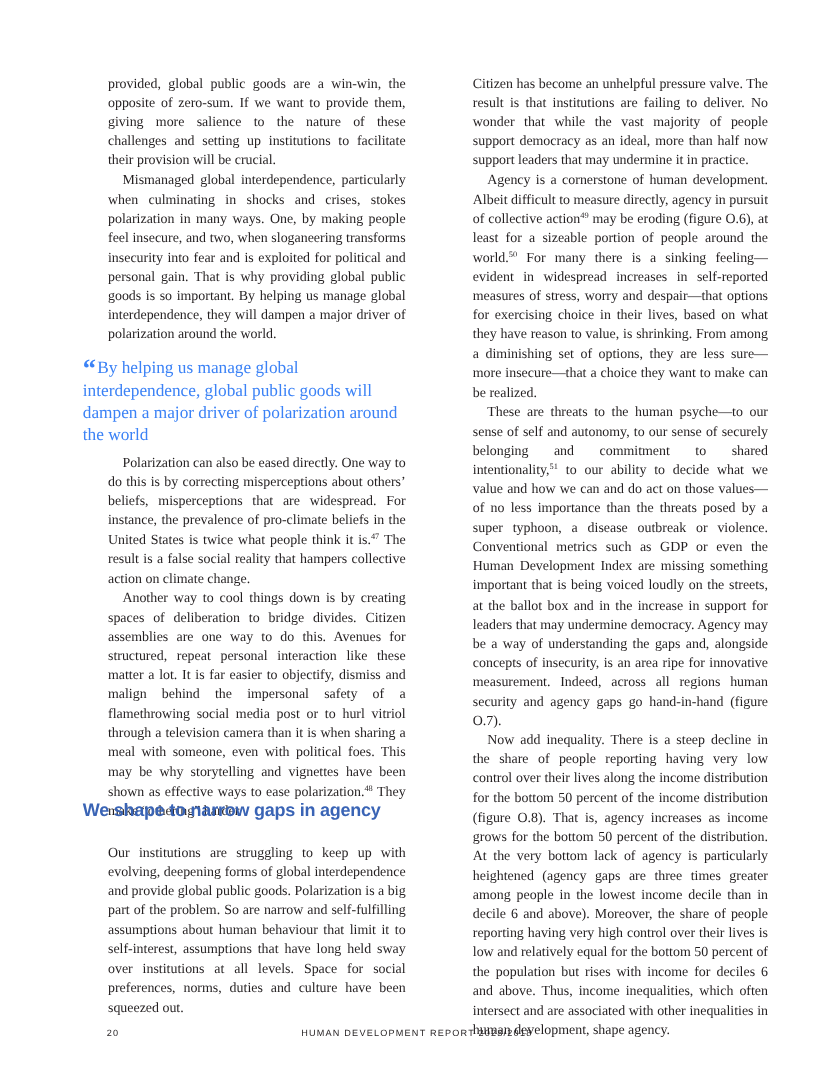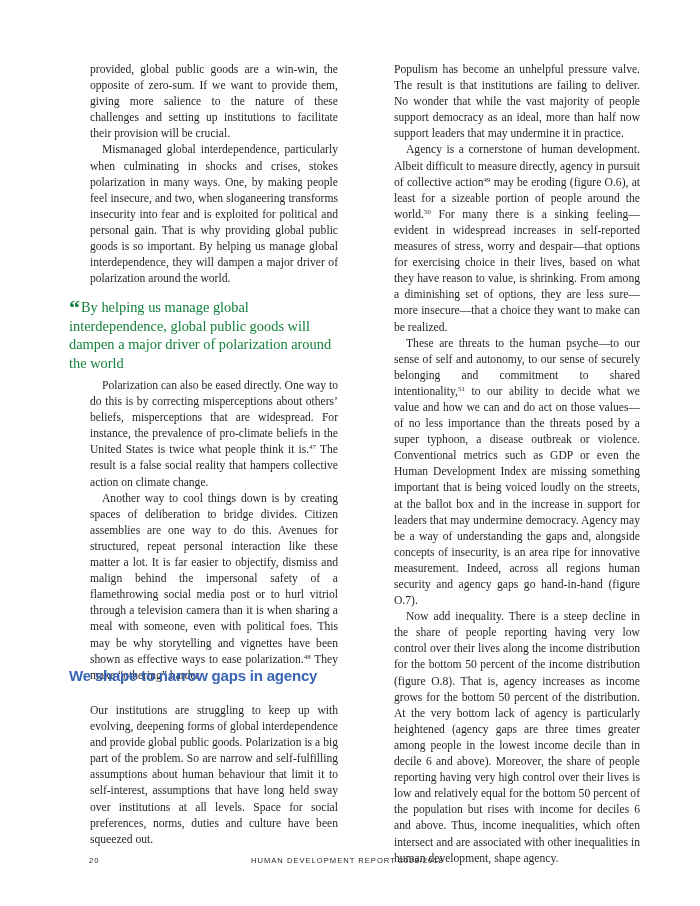--- a/index.html
+++ b/index.html
@@ -4,21 +4,21 @@
 <style>
   html, body { margin: 0; padding: 0; background: #ffffff; }
   body { width: 700px; height: 906px; position: relative; overflow: hidden; }
   .page { position: absolute; left: 0; top: 0; width: 700px; height: 858px; background: #fff; }
   .col { position: absolute; font-family: "Liberation Serif", "DejaVu Serif", serif; font-size: 11.6px; line-height: 16.1px; color: #231f20; text-align: justify; }
   .col-left { left: 90px; top: 62px; width: 248px; }
   .col-right { left: 394px; top: 62px; width: 246px; }
   .col p { margin: 0; text-indent: 0; hyphens: auto; }
   .col p.indent { text-indent: 12px; }
   sup { font-size: 7px; line-height: 0; vertical-align: 4px; }
-  .pullquote { position: absolute; left: 69px; top: 298px; width: 280px; font-family: "Liberation Serif", "DejaVu Serif", serif; font-size: 14.4px; line-height: 18.5px; color: #15803d; }
+  .pullquote { position: absolute; left: 69px; top: 298px; width: 280px; font-family: "Liberation Serif", "DejaVu Serif", serif; font-size: 14.4px; line-height: 18.5px; color: #3b82f6; }
   .pullquote .qmark { font-size: 22px; font-weight: bold; vertical-align: -3px; line-height: 0; margin-right: 1px; }
   .heading { position: absolute; left: 69px; top: 667px; font-family: "Liberation Sans", "DejaVu Sans", sans-serif; font-weight: bold; font-size: 15px; color: #3a64b5; letter-spacing: -0.2px; margin: 0; }
   .col-left-2 { top: 378px; }
   .col-left-3 { top: 703px; }
   .footer { position: absolute; top: 856px; font-family: "Liberation Sans", "DejaVu Sans", sans-serif; font-size: 7.6px; color: #231f20; letter-spacing: 1px; }
   .page-num { left: 49px; padding-left: 40px; }
   .running-title { left: 251px; }
 </style>
 </head>
 <body>
@@ -39,21 +39,21 @@
     <p class="indent"><span>Another way to cool things down is by creating spaces of deliberation to bridge divides. Citizen assemblies are one way to do this. Avenues for structured, repeat personal interaction like these matter a lot. It is far easier to objectify, dismiss and malign behind the impersonal safety of a flamethrowing social media post or to hurl vitriol through a television camera than it is when sharing a meal with someone, even with political foes. This may be why storytelling and vignettes have been shown as effective ways to ease polarization.</span><sup>48</sup><span> They make “othering” harder.</span></p>
   </div>
 
   <h2 class="heading">We shape to narrow gaps in agency</h2>
 
   <div class="col col-left col-left-3">
     <p>Our institutions are struggling to keep up with evolving, deepening forms of global interdependence and provide global public goods. Polarization is a big part of the problem. So are narrow and self-fulfilling assumptions about human behaviour that limit it to self-interest, assumptions that have long held sway over institutions at all levels. Space for social preferences, norms, duties and culture have been squeezed out.</p>
   </div>
 
   <div class="col col-right">
-    <p>Populism has become an unhelpful pressure valve. The result is that institutions are failing to deliver. No wonder that while the vast majority of people support democracy as an ideal, more than half now support leaders that may undermine it in practice.</p>
+    <p>Citizen has become an unhelpful pressure valve. The result is that institutions are failing to deliver. No wonder that while the vast majority of people support democracy as an ideal, more than half now support leaders that may undermine it in practice.</p>
     <p class="indent"><span>Agency is a cornerstone of human development. Albeit difficult to measure directly, agency in pursuit of collective action</span><sup>49</sup><span> may be eroding (figure O.6), at least for a sizeable portion of people around the world.</span><sup>50</sup><span> For many there is a sinking feeling—evident in widespread increases in self-reported measures of stress, worry and despair—that options for exercising choice in their lives, based on what they have reason to value, is shrinking. From among a diminishing set of options, they are less sure—more insecure—that a choice they want to make can be realized.</span></p>
     <p class="indent"><span>These are threats to the human psyche—to our sense of self and autonomy, to our sense of securely belonging and commitment to shared intentionality,</span><sup>51</sup><span> to our ability to decide what we value and how we can and do act on those values—of no less importance than the threats posed by a super typhoon, a disease outbreak or violence. Conventional metrics such as GDP or even the Human Development Index are missing something important that is being voiced loudly on the streets, at the ballot box and in the increase in support for leaders that may undermine democracy. Agency may be a way of understanding the gaps and, alongside concepts of insecurity, is an area ripe for innovative measurement. Indeed, across all regions human security and agency gaps go hand-in-hand (figure O.7).</span></p>
     <p class="indent">Now add inequality. There is a steep decline in the share of people reporting having very low control over their lives along the income distribution for the bottom 50 percent of the income distribution (figure O.8). That is, agency increases as income grows for the bottom 50 percent of the distribution. At the very bottom lack of agency is particularly heightened (agency gaps are three times greater among people in the lowest income decile than in decile 6 and above). Moreover, the share of people reporting having very high control over their lives is low and relatively equal for the bottom 50 percent of the population but rises with income for deciles 6 and above. Thus, income inequalities, which often intersect and are associated with other inequalities in human development, shape agency.</p>
   </div>
 
   <div class="footer page-num">20</div>
   <div class="footer running-title">HUMAN DEVELOPMENT REPORT 2023/2018</div>
 </div>
 
 </body></html>

